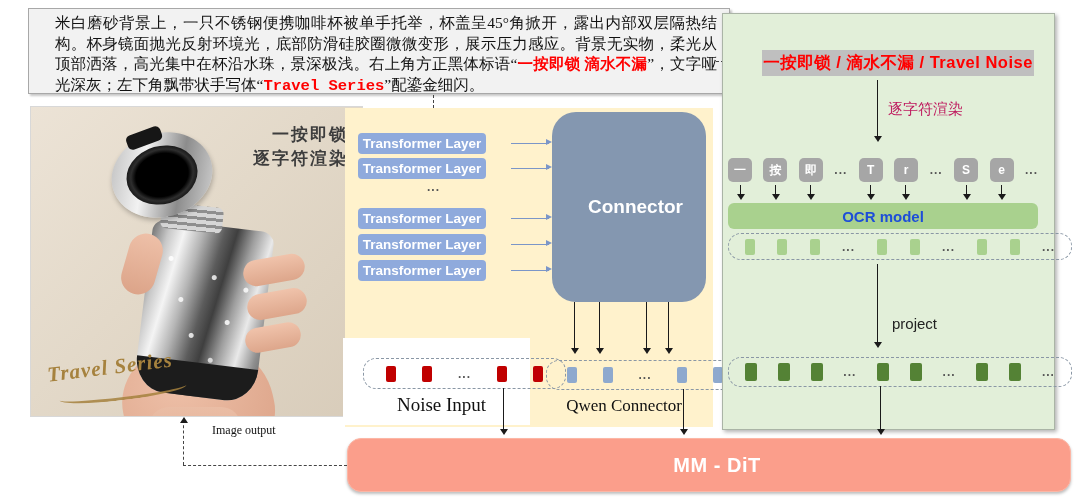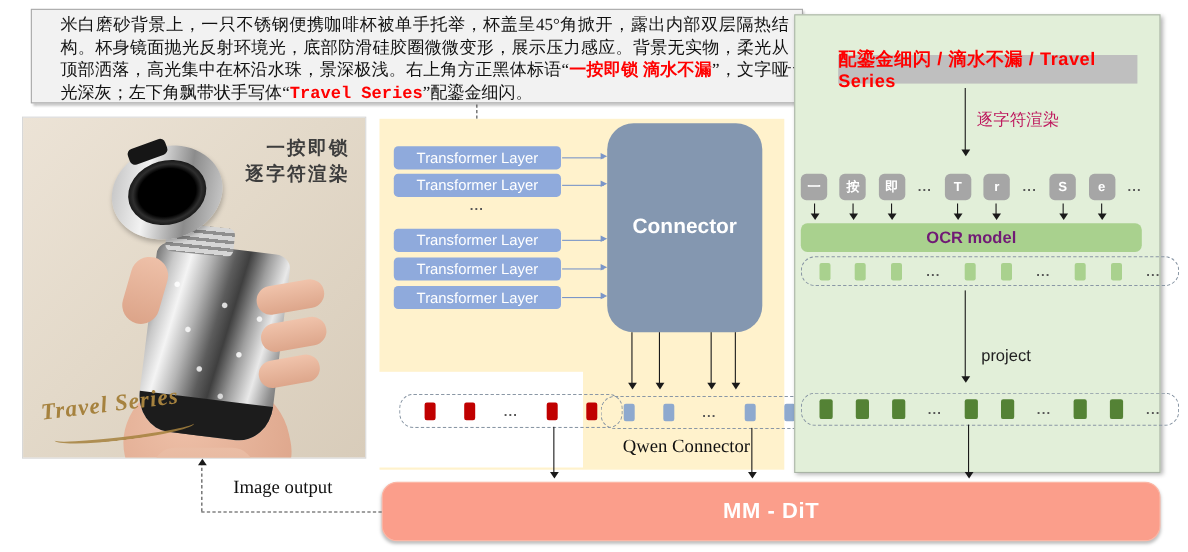--- a/index.html
+++ b/index.html
@@ -14,22 +14,22 @@
   
   .prompt{background:#f2f2f2;border:1px solid #a8a8a8;box-shadow:2px 2px 2px rgba(0,0,0,.22);
           padding:4px 12px;font-size:15.5px;line-height:20.5px;color:#111;
           font-family:"Liberation Serif",serif;text-align:justify;}
   .red{color:var(--tred);font-weight:700;}
   .mono{font-family:"Liberation Mono",monospace;}
   
   .panel-yellow{background:var(--yellow);}
   .panel-green{background:var(--green);border:1px solid #aab4a6;box-shadow:2px 2px 4px rgba(0,0,0,.3);}
   
-  .tlayer{left:358px;width:152px;height:21px;background:var(--blue);border-radius:4px;color:#fff;
-          font-weight:400;font-size:13.5px;display:flex;align-items:center;justify-content:center;}
+  .tlayer{left:358px;width:128px;height:21px;background:var(--blue);border-radius:4px;color:#fff;
+          font-weight:700;font-size:13.5px;display:flex;align-items:center;justify-content:center;}
   .conn{background:var(--conn);border-radius:24px;color:#fff;font-weight:700;font-size:19px;
         display:flex;align-items:center;justify-content:center;}
   .slabel{font-family:"Liberation Serif",serif;color:#111;}
   
   .av{width:1px;background:#1a1a1a;}
   .av.down::after{content:"";position:absolute;left:-3.5px;bottom:-6px;
       border:4px solid transparent;border-top:6px solid #1a1a1a;}
   .av.up::before{content:"";position:absolute;left:-3.5px;top:-6px;
       border:4px solid transparent;border-bottom:6px solid #1a1a1a;}
   .ab{height:1.2px;background:#7b96c8;}
@@ -40,21 +40,21 @@
   .head-d{width:0;height:0;border:4px solid transparent;border-top:6px solid #1a1a1a;}
   .head-r{width:0;height:0;border:4px solid transparent;border-left:6px solid #1a1a1a;}
   
   .tokrow{display:flex;justify-content:space-between;align-items:center;}
   .tok{width:24px;height:24px;border-radius:5px;background:var(--tok);color:#fff;font-weight:700;
        font-size:12px;display:flex;align-items:center;justify-content:center;}
   .tdots{color:#555;font-weight:700;font-size:12px;letter-spacing:1px;}
   .featbox{border:1.2px dashed #8a97a5;border-radius:13px;display:flex;align-items:center;
            justify-content:space-between;padding:0 18px;background:transparent;}
   .fsq{width:10px;height:16px;border-radius:2px;}
-  .gbar{background:var(--gbar);border-radius:6px;color:#701a75;font-weight:700;font-size:15px;
+  .gbar{background:var(--gbar);border-radius:6px;color:#1d4ed8;font-weight:700;font-size:15px;
         display:flex;align-items:center;justify-content:center;}
   .mmdit{background:var(--salmon);border:1px solid #fcb6a5;border-radius:14px;color:#fff;
          font-weight:700;font-size:20px;display:flex;align-items:center;justify-content:center;
          box-shadow:0 2px 3px rgba(0,0,0,.25);letter-spacing:.5px;}
   .hltitle{background:var(--hl);color:var(--tred);font-weight:700;font-size:16.5px;
            display:flex;align-items:center;justify-content:center;letter-spacing:.5px;}
   
   .photo{background:linear-gradient(135deg,#ece3d6 0%,#e3d9c9 45%,#d8ccba 100%);
          border:1px solid #d8d8d8;overflow:hidden;}
   .slogan{right:14px;top:16px;text-align:right;font-weight:700;font-size:17px;line-height:1.4;
@@ -101,21 +101,21 @@
   <div class="abs prompt" style="left:28px;top:8px;width:662px;height:76px;padding-left:26px;">
     <span>米白磨砂背景上，一只不锈钢便携咖啡杯被单手托举，杯盖呈45°角掀开，露出内部双层隔热结构。杯身镜面抛光反射环境光，底部防滑硅胶圈微微变形，展示压力感应。背景无实物，柔光从顶部洒落，高光集中在杯沿水珠，景深极浅。右上角方正黑体标语“</span><span class="red">一按即锁 滴水不漏</span><span>”，文字哑光深灰；左下角飘带状手写体“</span><span class="red mono">Travel Series</span><span>”配鎏金细闪。</span>
   </div>
 
   <div class="abs dash-h" style="left:716px;top:61px;width:38px;"></div>
   <div class="abs head-r" style="left:752px;top:57px;"></div>
 
   <div class="abs dash-v" style="left:433px;top:95px;height:28px;"></div>
   <div class="abs head-d" style="left:429.5px;top:123px;"></div>
 
-  <div class="abs photo" style="left:20px;top:106px;width:311px;height:309px;">
+  <div class="abs photo" style="left:30px;top:106px;width:311px;height:309px;padding-left:20px;">
     <div class="abs palm"></div>
     <div class="abs bottle">
       <div class="base"></div>
     </div>
     <div class="abs neck"></div>
     <div class="abs lid">
       <div class="lid-in"></div>
       <div class="latch"></div>
     </div>
     <div class="abs thumb"></div>
@@ -139,21 +139,21 @@
   <div class="abs tlayer" style="top:208px;">Transformer Layer</div>
   <div class="abs tlayer" style="top:234px;">Transformer Layer</div>
   <div class="abs tlayer" style="top:260px;">Transformer Layer</div>
 
   <div class="abs ab" style="left:511px;top:143px;width:38px;"></div>
   <div class="abs ab" style="left:511px;top:168px;width:38px;"></div>
   <div class="abs ab" style="left:511px;top:218px;width:38px;"></div>
   <div class="abs ab" style="left:511px;top:244px;width:38px;"></div>
   <div class="abs ab" style="left:511px;top:270px;width:38px;"></div>
 
-  <div class="abs conn" style="left:552px;top:112px;width:141px;height:190px;">Connector</div>
+  <div class="abs conn" style="left:552px;top:112px;width:141px;height:190px;padding-left:13px;">Connector</div>
 
   <div class="abs av down" style="left:574px;top:302px;height:50px;"></div>
   <div class="abs av down" style="left:599px;top:302px;height:50px;"></div>
   <div class="abs av down" style="left:646px;top:302px;height:50px;"></div>
   <div class="abs av down" style="left:668px;top:302px;height:50px;"></div>
 
   <div class="abs featbox" style="left:546px;top:360px;width:156px;height:28px;padding:0 20px;">
     <div class="fsq" style="background:var(--fblue);"></div>
     <div class="fsq" style="background:var(--fblue);"></div>
     <div class="tdots">...</div>
@@ -164,25 +164,26 @@
   <div class="abs av down" style="left:683px;top:389px;height:44px;"></div>
 
   <div class="abs" style="left:343px;top:338px;width:187px;height:87px;background:#fff;"></div>
   <div class="abs featbox" style="left:363px;top:358px;width:157px;height:29px;padding:0 22px;">
     <div class="fsq" style="background:var(--nred);"></div>
     <div class="fsq" style="background:var(--nred);"></div>
     <div class="tdots">...</div>
     <div class="fsq" style="background:var(--nred);"></div>
     <div class="fsq" style="background:var(--nred);"></div>
   </div>
+  <div class="abs slabel" style="left:363px;top:394px;width:157px;text-align:center;font-size:19px;">Noise Input</div>
   <div class="abs av down" style="left:503px;top:388px;height:45px;"></div>
 
   <div class="abs panel-green" style="left:722px;top:13px;width:331px;height:415px;"></div>
 
-  <div class="abs hltitle" style="left:762px;top:50px;width:272px;height:26px;">配鎏金细闪 / 滴水不漏 / Travel Series</div>
+  <div class="abs hltitle" style="left:762px;top:50px;width:272px;height:26px;">一按即锁 / 滴水不漏 / Travel Noise</div>
 
   <div class="abs av down" style="left:877px;top:80px;height:60px;"></div>
   <div class="abs" style="left:888px;top:100px;font-size:15px;color:#be185d;">逐字符渲染</div>
 
   <div class="abs tokrow" style="left:728px;top:158px;width:310px;height:24px;">
     <div class="tok">一</div>
     <div class="tok">按</div>
     <div class="tok">即</div>
     <div class="tdots">...</div>
     <div class="tok">T</div>
@@ -226,20 +227,20 @@
     <div class="tdots">...</div>
     <div class="fsq" style="background:var(--dgreen);width:12px;height:18px;"></div>
     <div class="fsq" style="background:var(--dgreen);width:12px;height:18px;"></div>
     <div class="tdots">...</div>
     <div class="fsq" style="background:var(--dgreen);width:12px;height:18px;"></div>
     <div class="fsq" style="background:var(--dgreen);width:12px;height:18px;"></div>
     <div class="tdots">...</div>
   </div>
   <div class="abs av down" style="left:880px;top:386px;height:47px;"></div>
 
-  <div class="abs mmdit" style="left:347px;top:438px;width:706px;height:52px;">MM - DiT</div>
+  <div class="abs mmdit" style="left:347px;top:438px;width:706px;height:52px;padding-left:16px;">MM - DiT</div>
 
   <div class="abs dash-h" style="left:183px;top:465px;width:164px;"></div>
   <div class="abs dash-v" style="left:183px;top:420px;height:45px;"></div>
   <div class="abs av up" style="left:183px;top:419px;height:2px;"></div>
-  <div class="abs slabel" style="left:212px;top:433px;font-size:17px;">Image output</div>
+  <div class="abs slabel" style="left:212px;top:423px;font-size:12px;">Image output</div>
 
 </div>
 
 </body></html>

